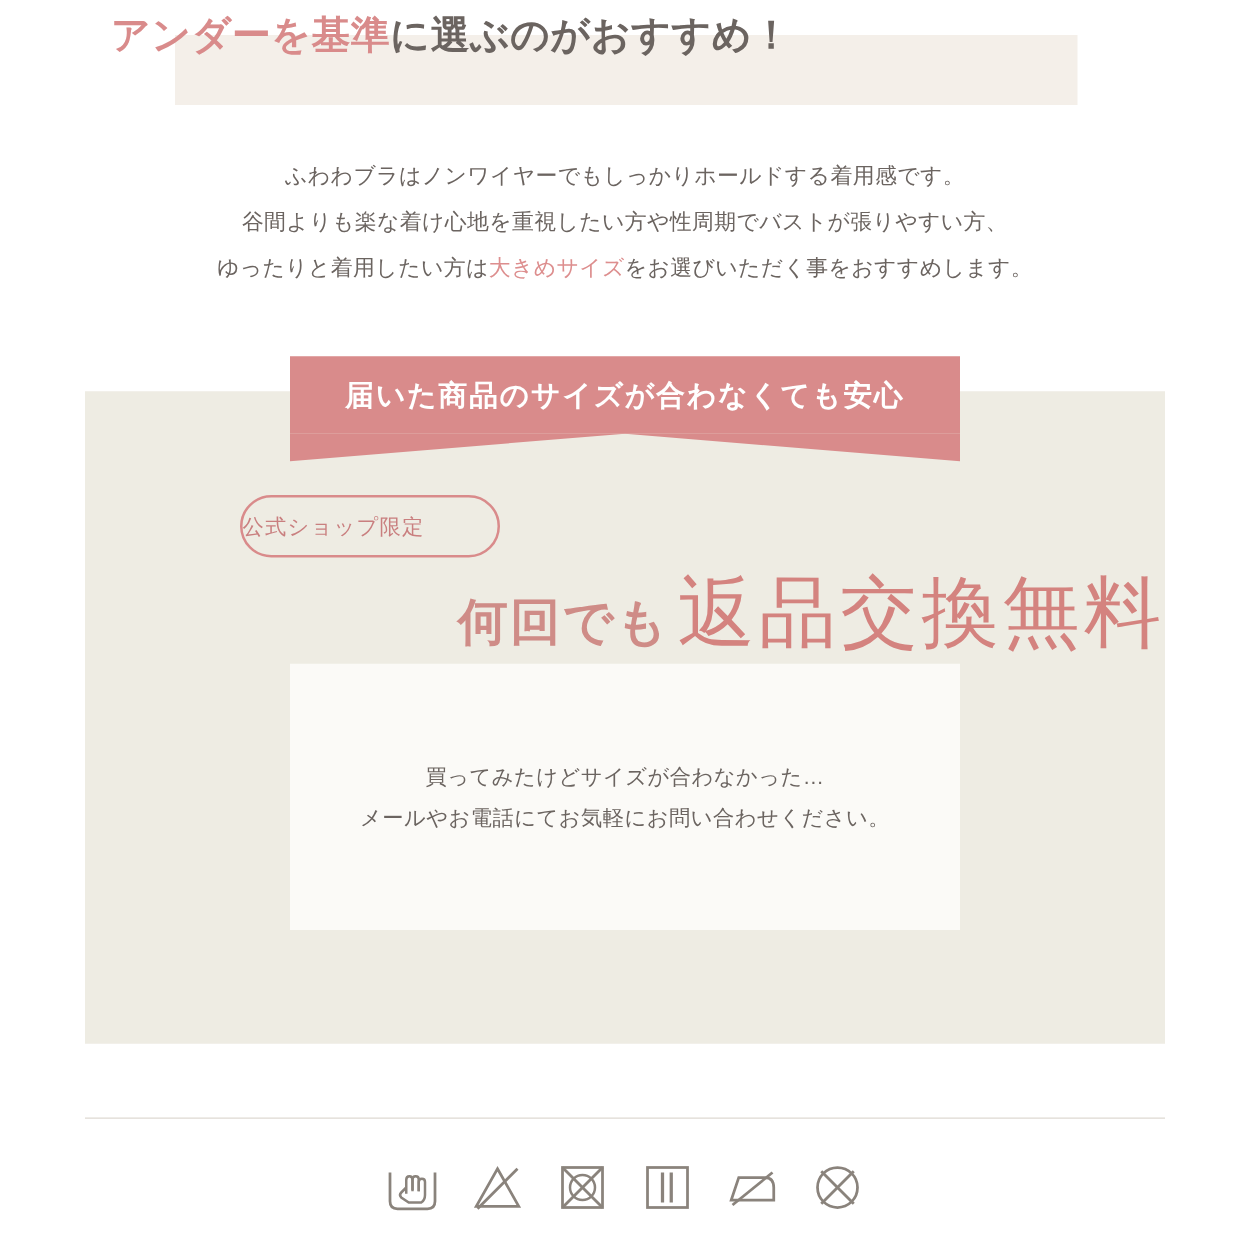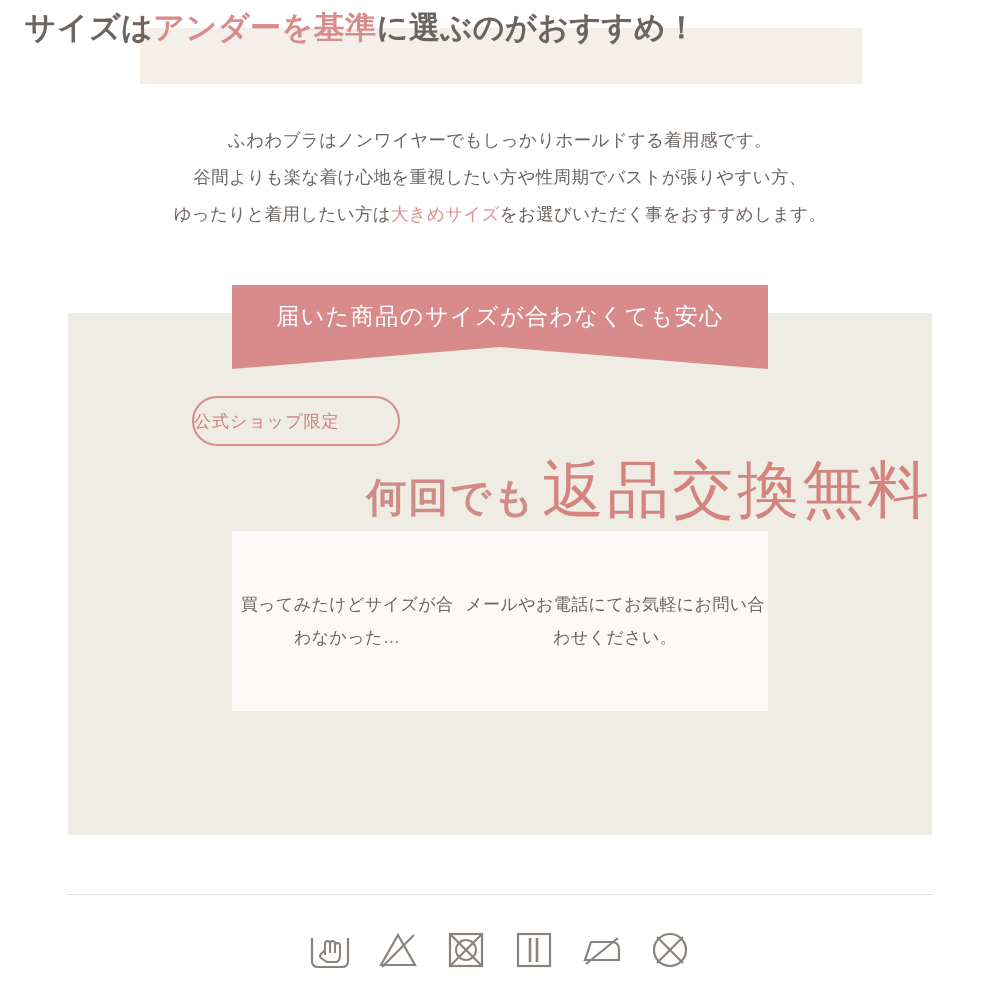--- a/index.html
+++ b/index.html
@@ -81,21 +81,21 @@
     left: 232px;
     top: 285px;
     width: 536px;
     height: 62px;
     background: #d98b8b;
     display: flex;
     align-items: center;
     justify-content: center;
     color: #ffffff;
     font-size: 23px;
-    font-weight: normal;
+    font-weight: bold;
     letter-spacing: 1.5px;
     z-index: 3;
   }
   .ribbon::after {
     content: "";
     position: absolute;
     left: 0;
     top: 62px;
     width: 0;
     height: 0;
@@ -146,24 +146,24 @@
     letter-spacing: 3px;
     margin-left: 6px;
   }
 
   
   .inner-box {
     position: absolute;
     left: 232px;
     top: 531px;
     width: 536px;
-    height: 180px;
+    height: 213px;
     background: #fbfaf7;
     display: flex;
-    flex-direction: row;
+    flex-direction: column;
     align-items: center;
     justify-content: center;
     z-index: 4;
   }
   .inner-box .line {
     font-size: 17px;
     line-height: 33px;
     color: #6b6460;
     letter-spacing: 0.4px;
     text-align: center;
@@ -206,21 +206,20 @@
     display: block;
   }
 </style>
 </head>
 <body>
 
 <div class="page">
 
   <div class="headline-band"></div>
   <div class="headline">
-    <span>サイズは</span>
       <span class="accent">アンダーを基準</span>
       <span>に選ぶのがおすすめ！</span>
   </div>
 
   <div class="intro">
     <div>ふわわブラはノンワイヤーでもしっかりホールドする着用感です。</div>
     <div>谷間よりも楽な着け心地を重視したい方や性周期でバストが張りやすい方、</div>
     <div><span>ゆったりと着用したい方は</span><span class="accent">大きめサイズ</span><span>をお選びいただく事をおすすめします。</span></div>
   </div>
 

